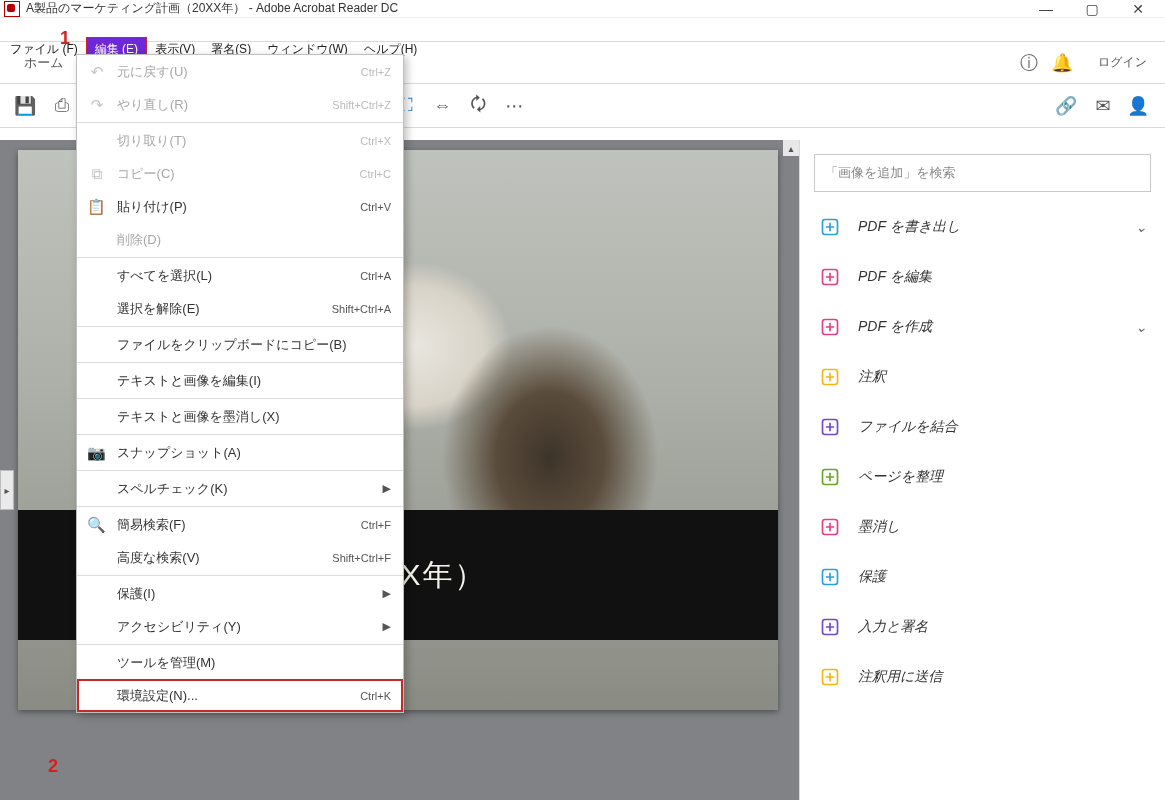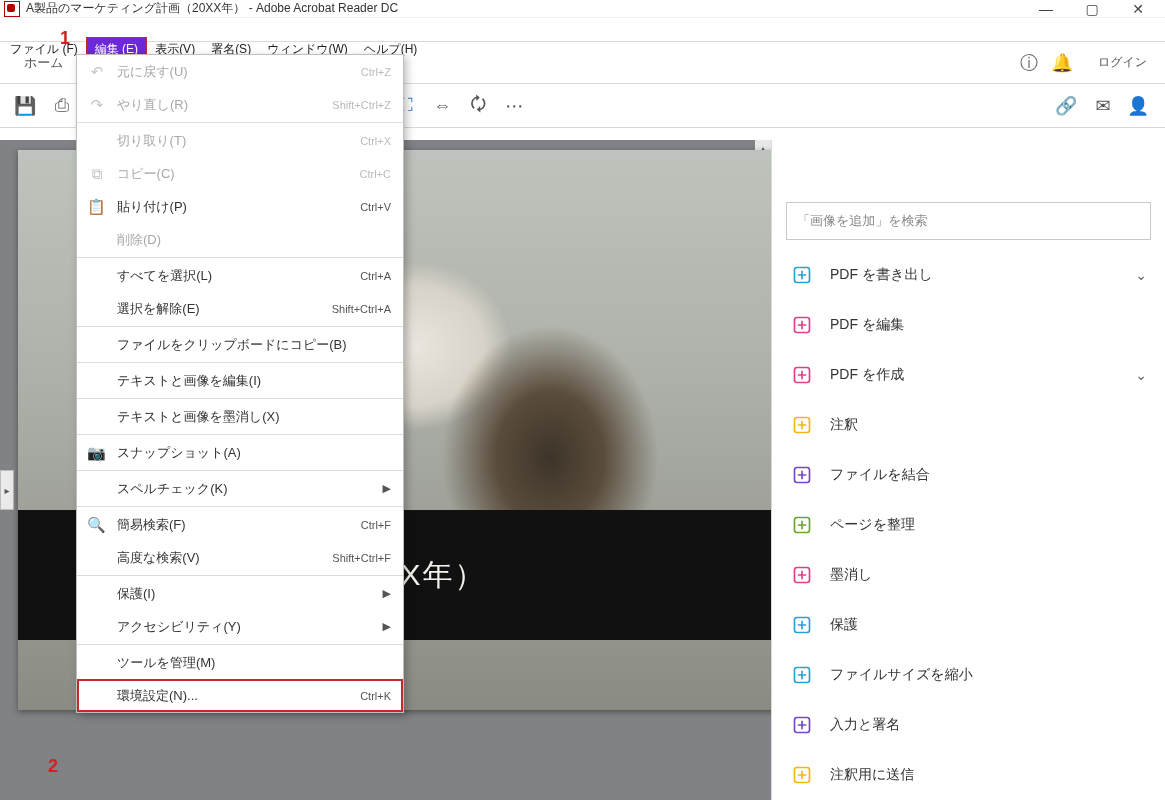--- a/index.html
+++ b/index.html
@@ -42,23 +42,23 @@
   radial-gradient(ellipse 180px 220px at 70% 55%, #3d3429 0%, #5a4c3c 30%, transparent 60%),
   radial-gradient(ellipse 160px 200px at 28% 50%, #1a2838 0%, #244057 40%, transparent 65%),
   radial-gradient(ellipse 140px 120px at 52% 35%, #e9e6df 0%, #d8d3c8 50%, transparent 70%),
   linear-gradient(180deg,#bfc3bd 0%,#aeb1a9 40%,#8a8c84 100%);
 }
 .titleband { position:absolute; left:0; right:0; bottom:70px; height:130px; background:#111; display:flex; align-items:center; justify-content:center; color:#f5f2ec; font-size:30px; letter-spacing:.06em; }
 .side-expand { position:absolute; left:0; top:50%; width:14px; height:40px; background:#eaeaea; border:1px solid #bbb; display:flex; align-items:center; justify-content:center; font-size:10px; color:#555; }
 .scroll-up { position:absolute; right:0; top:0; width:16px; height:16px; background:#e8e8e8; color:#555; font-size:10px; display:flex; align-items:center; justify-content:center; }
 
 
-.rpanel { width:394px; border-left:1px solid #d9d9d9; background:#fff; display:flex; flex-direction:column;justify-content:flex-end; }
+.rpanel { width:366px; border-left:1px solid #d9d9d9; background:#fff; display:flex; flex-direction:column; }
 .search { margin:14px 14px 10px; height:38px; border:1px solid #c9c9c9; display:flex; align-items:center; padding:0 10px; color:#888; font-size:13px; }
-.tool-list { padding:0 8px; }
+.tool-list { padding:0 8px;font-style:italic; }
 .tool { display:flex; align-items:center; height:50px; padding:0 10px; font-size:14px; color:#333; }
 .tool .ico { width:24px; height:24px; margin-right:16px; display:flex; align-items:center; justify-content:center; }
 .tool .chev { margin-left:auto; color:#666; font-size:14px; }
 
 
 .dropdown { position:absolute; left:76px; top:54px; width:328px; background:#fff; border:1px solid #bfbfbf; box-shadow:3px 3px 8px rgba(0,0,0,.25); font-size:13px; color:#333; z-index:20; }
 .dropdown .sep { height:1px; background:#dcdcdc; margin:1px 0; }
 .dropdown .mi { display:flex; align-items:center; height:33px; padding:0 12px 0 40px; position:relative; }
 .dropdown .mi.disabled { color:#a8a8a8; }
 .dropdown .mi .mico { position:absolute; left:10px; width:20px; text-align:center; color:#666; font-size:15px; }
@@ -217,29 +217,20 @@
             <svg class="ico-svg" viewBox="0 0 24 24">
               <rect x="3" y="3" width="18" height="18" rx="3" fill="none" stroke="#2aa0d8" stroke-width="2"></rect>
               <path d="M7 12h10M12 7v10" stroke="#2aa0d8" stroke-width="2"></path>
             </svg>
           </div>
           <span>保護</span>
         </div>
         <div class="tool">
           <div class="ico">
             <svg class="ico-svg" viewBox="0 0 24 24">
-              <rect x="3" y="3" width="18" height="18" rx="3" fill="none" stroke="#2aa0d8" stroke-width="2"></rect>
-              <path d="M7 12h10M12 7v10" stroke="#2aa0d8" stroke-width="2"></path>
-            </svg>
-          </div>
-          <span>ファイルサイズを縮小</span>
-        </div>
-        <div class="tool">
-          <div class="ico">
-            <svg class="ico-svg" viewBox="0 0 24 24">
               <rect x="3" y="3" width="18" height="18" rx="3" fill="none" stroke="#7349c9" stroke-width="2"></rect>
               <path d="M7 12h10M12 7v10" stroke="#7349c9" stroke-width="2"></path>
             </svg>
           </div>
           <span>入力と署名</span>
         </div>
         <div class="tool">
           <div class="ico">
             <svg class="ico-svg" viewBox="0 0 24 24">
               <rect x="3" y="3" width="18" height="18" rx="3" fill="none" stroke="#f5b516" stroke-width="2"></rect>

